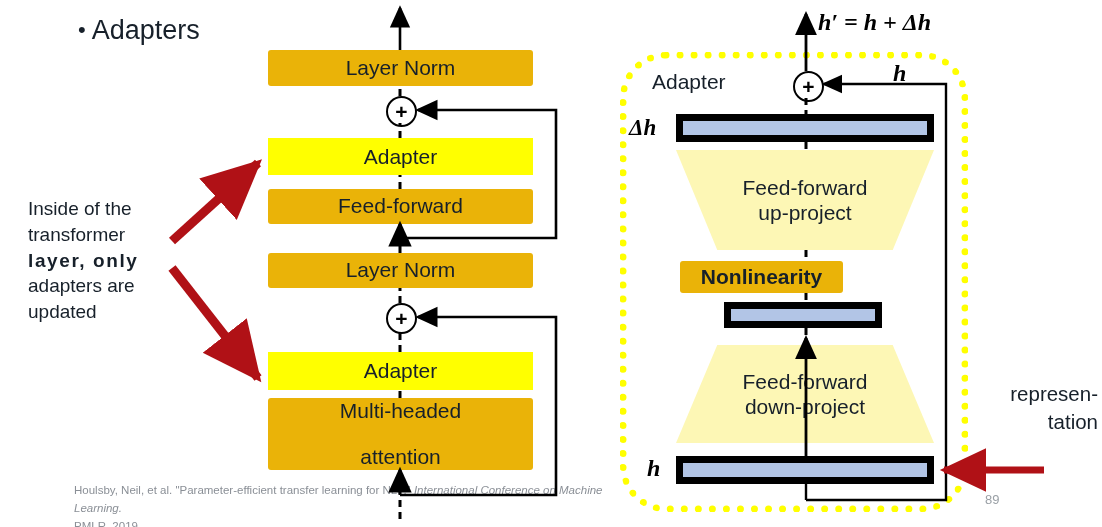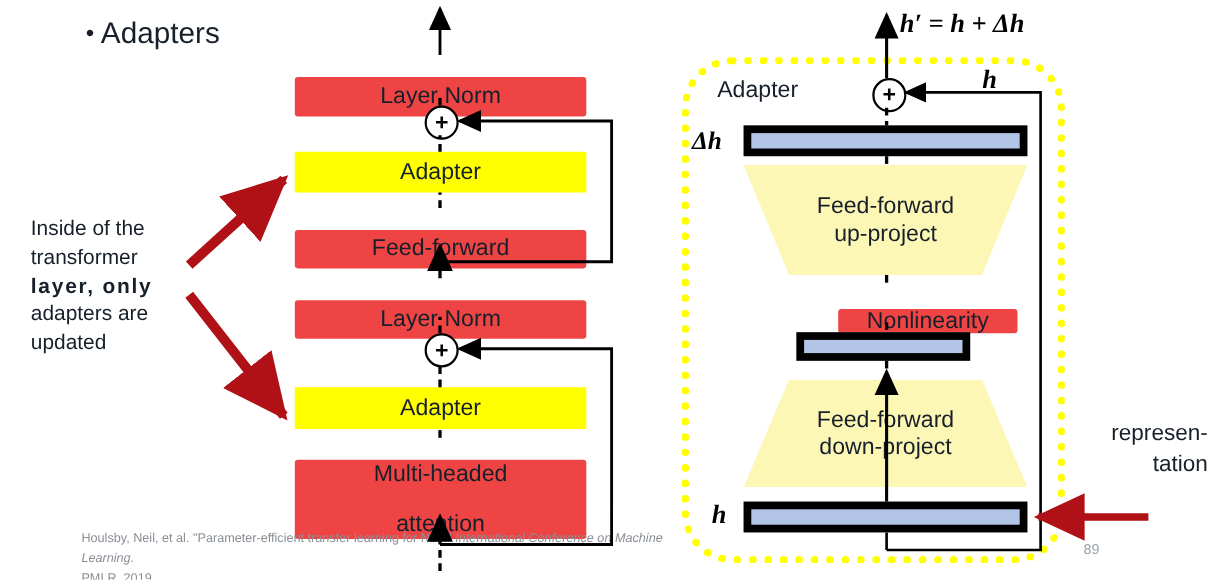--- a/index.html
+++ b/index.html
@@ -20,23 +20,23 @@
   
   #left-note{
     left:14px;top:196px;width:165px;font-size:19px;line-height:1.36;
     color:#17202a;text-align:justify;margin-left:14px;
   }
   #left-note div{white-space:nowrap;}
   #left-note .sp{letter-spacing:1.6px;font-weight:bold;}
 
   
   .peach{
-    background:#ef4444;border-radius:3px;
+    background:#eab308;border-radius:3px;
     display:flex;align-items:center;justify-content:center;
-    font-size:21px;color:#17202a;text-align:center;line-height:1.15;margin-top:20px;
+    font-size:21px;color:#17202a;text-align:center;line-height:1.15;
   }
   .yellowbox{
     background:#ffff00;
     display:flex;align-items:center;justify-content:center;
     font-size:21px;color:#17202a;
   }
 
   
   #ln-top   {left:268px;top:50px; width:265px;height:36px;}
   #adapter-top{left:268px;top:138px;width:265px;height:37px;}
@@ -79,21 +79,21 @@
   }
   .trap-down{
     background:#fdf7b5;
     clip-path:polygon(16% 0%,84% 0%,100% 100%,0% 100%);
     display:flex;flex-direction:column;align-items:center;
     justify-content:center;font-size:21px;color:#17202a;line-height:1.2;
   }
   #ff-up{left:676px;top:150px;width:258px;height:100px;}
   #ff-down{left:676px;top:345px;width:258px;height:98px;}
 
-  #nonlin{left:762px;top:261px;width:163px;height:22px;}
+  #nonlin{left:680px;top:261px;width:163px;height:32px;font-weight:bold;}
 
   
   .math{
     font-family:"Liberation Serif","DejaVu Serif",serif;
     font-style:italic;font-weight:700;color:#000;
   }
   #eq-top{left:818px;top:9px;font-size:24px;white-space:nowrap;}
   #lbl-h-top{left:893px;top:60px;font-size:24px;}
   #lbl-dh{left:629px;top:115px;font-size:23px;}
   #lbl-h-bot{left:647px;top:455px;font-size:24px;}

